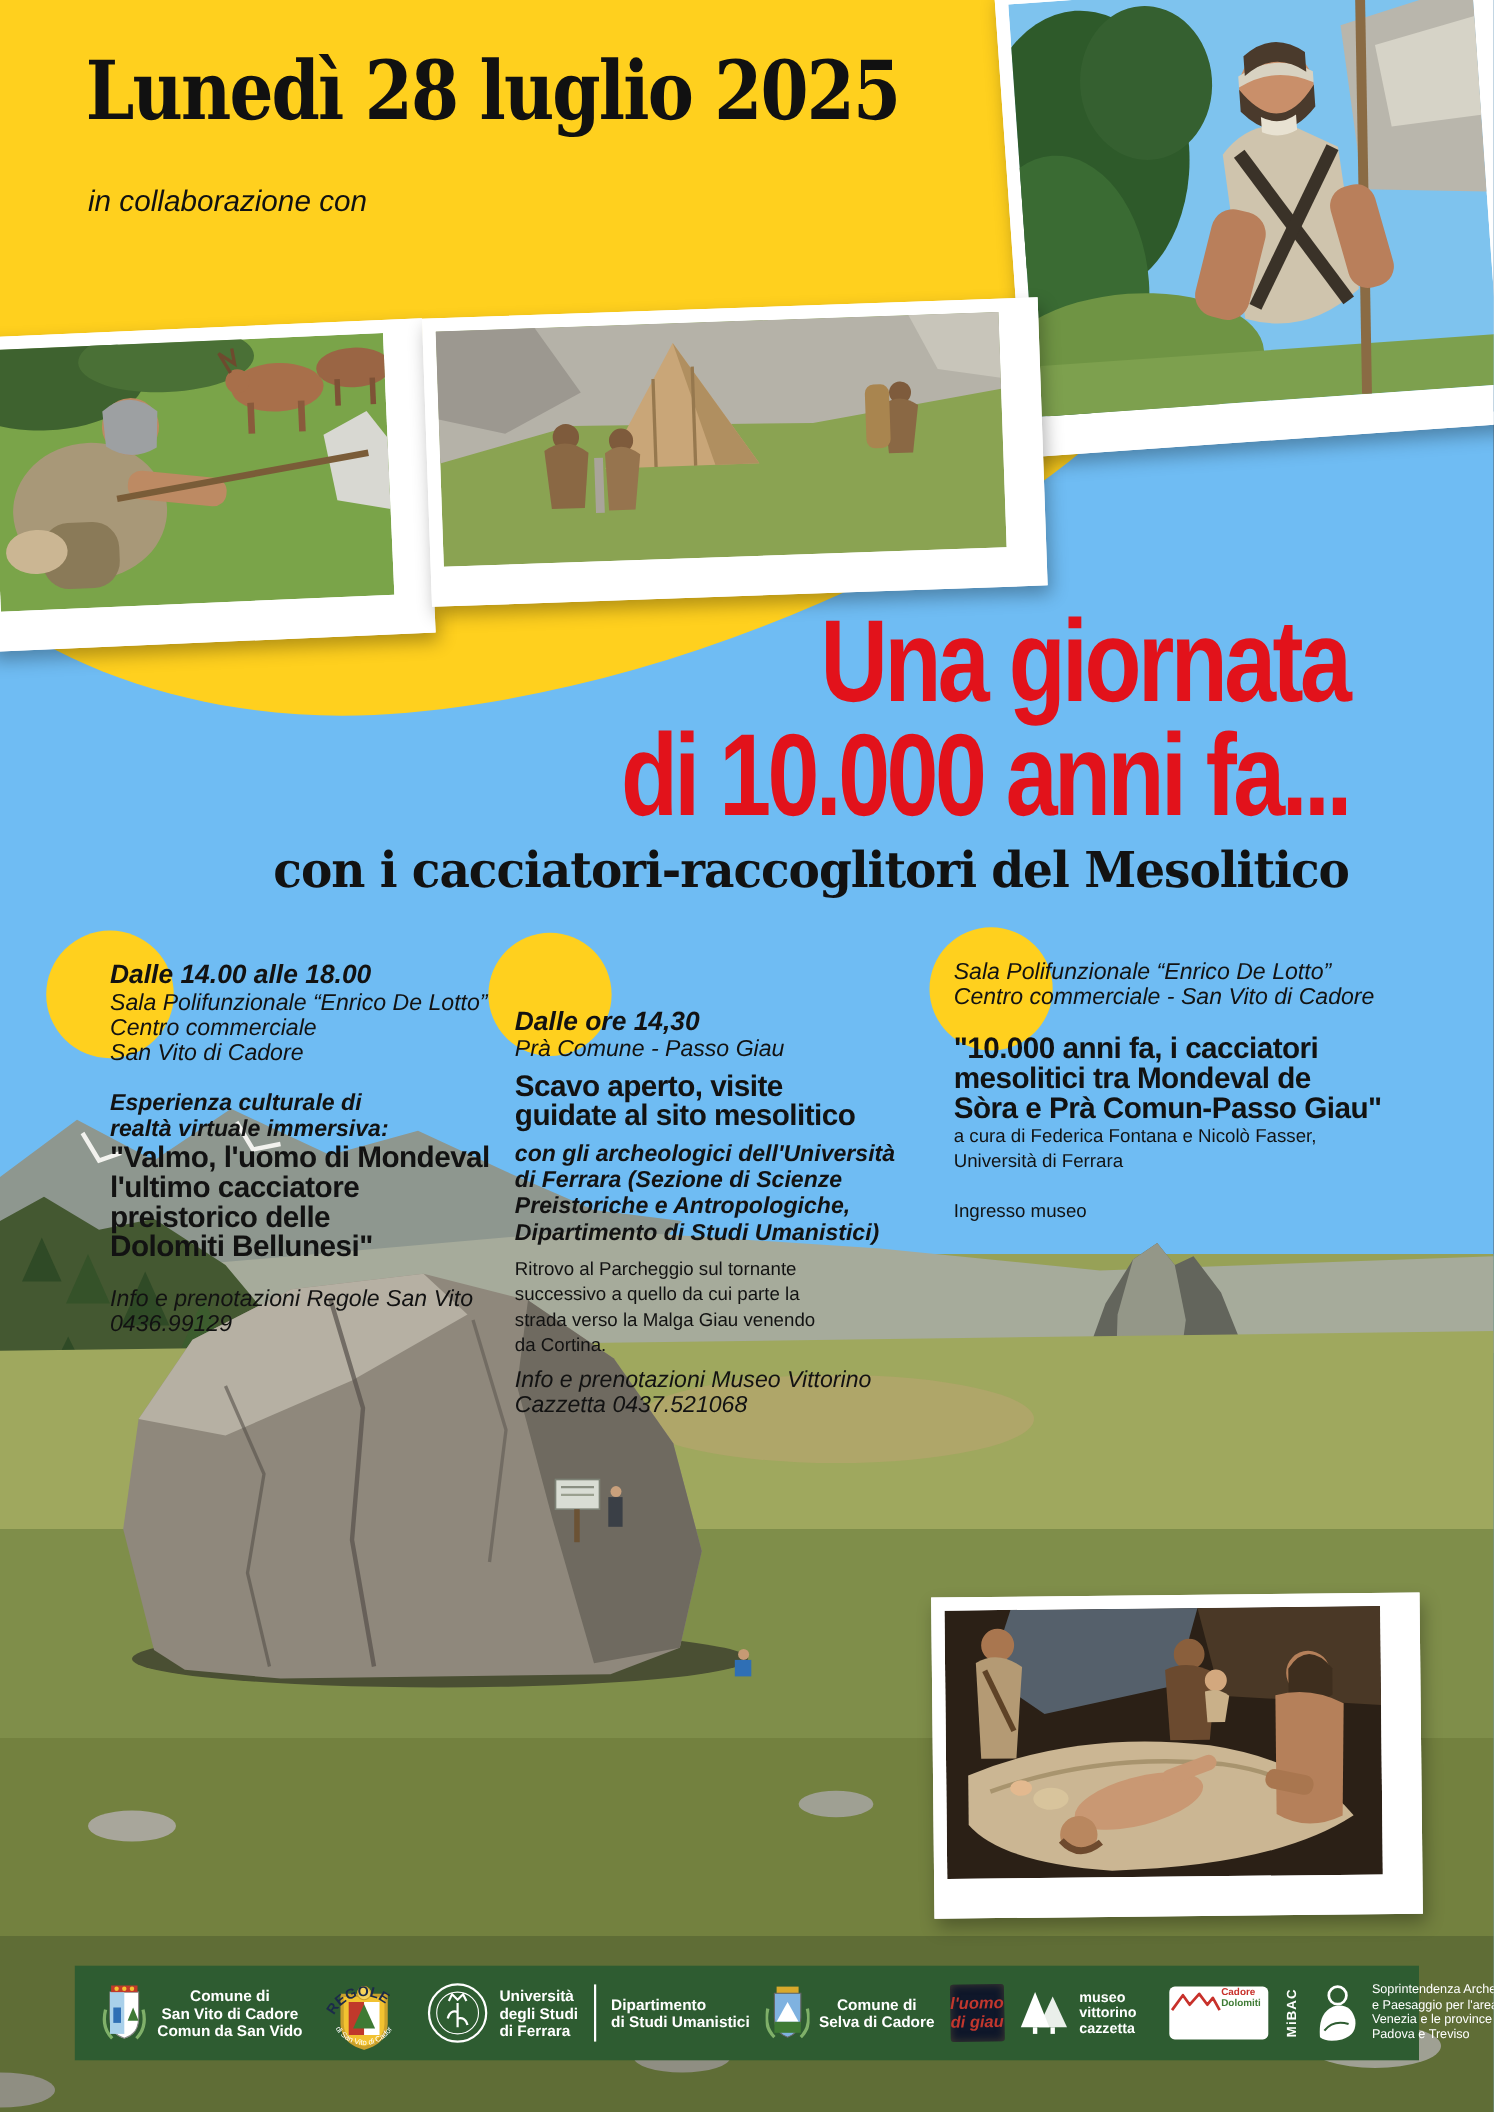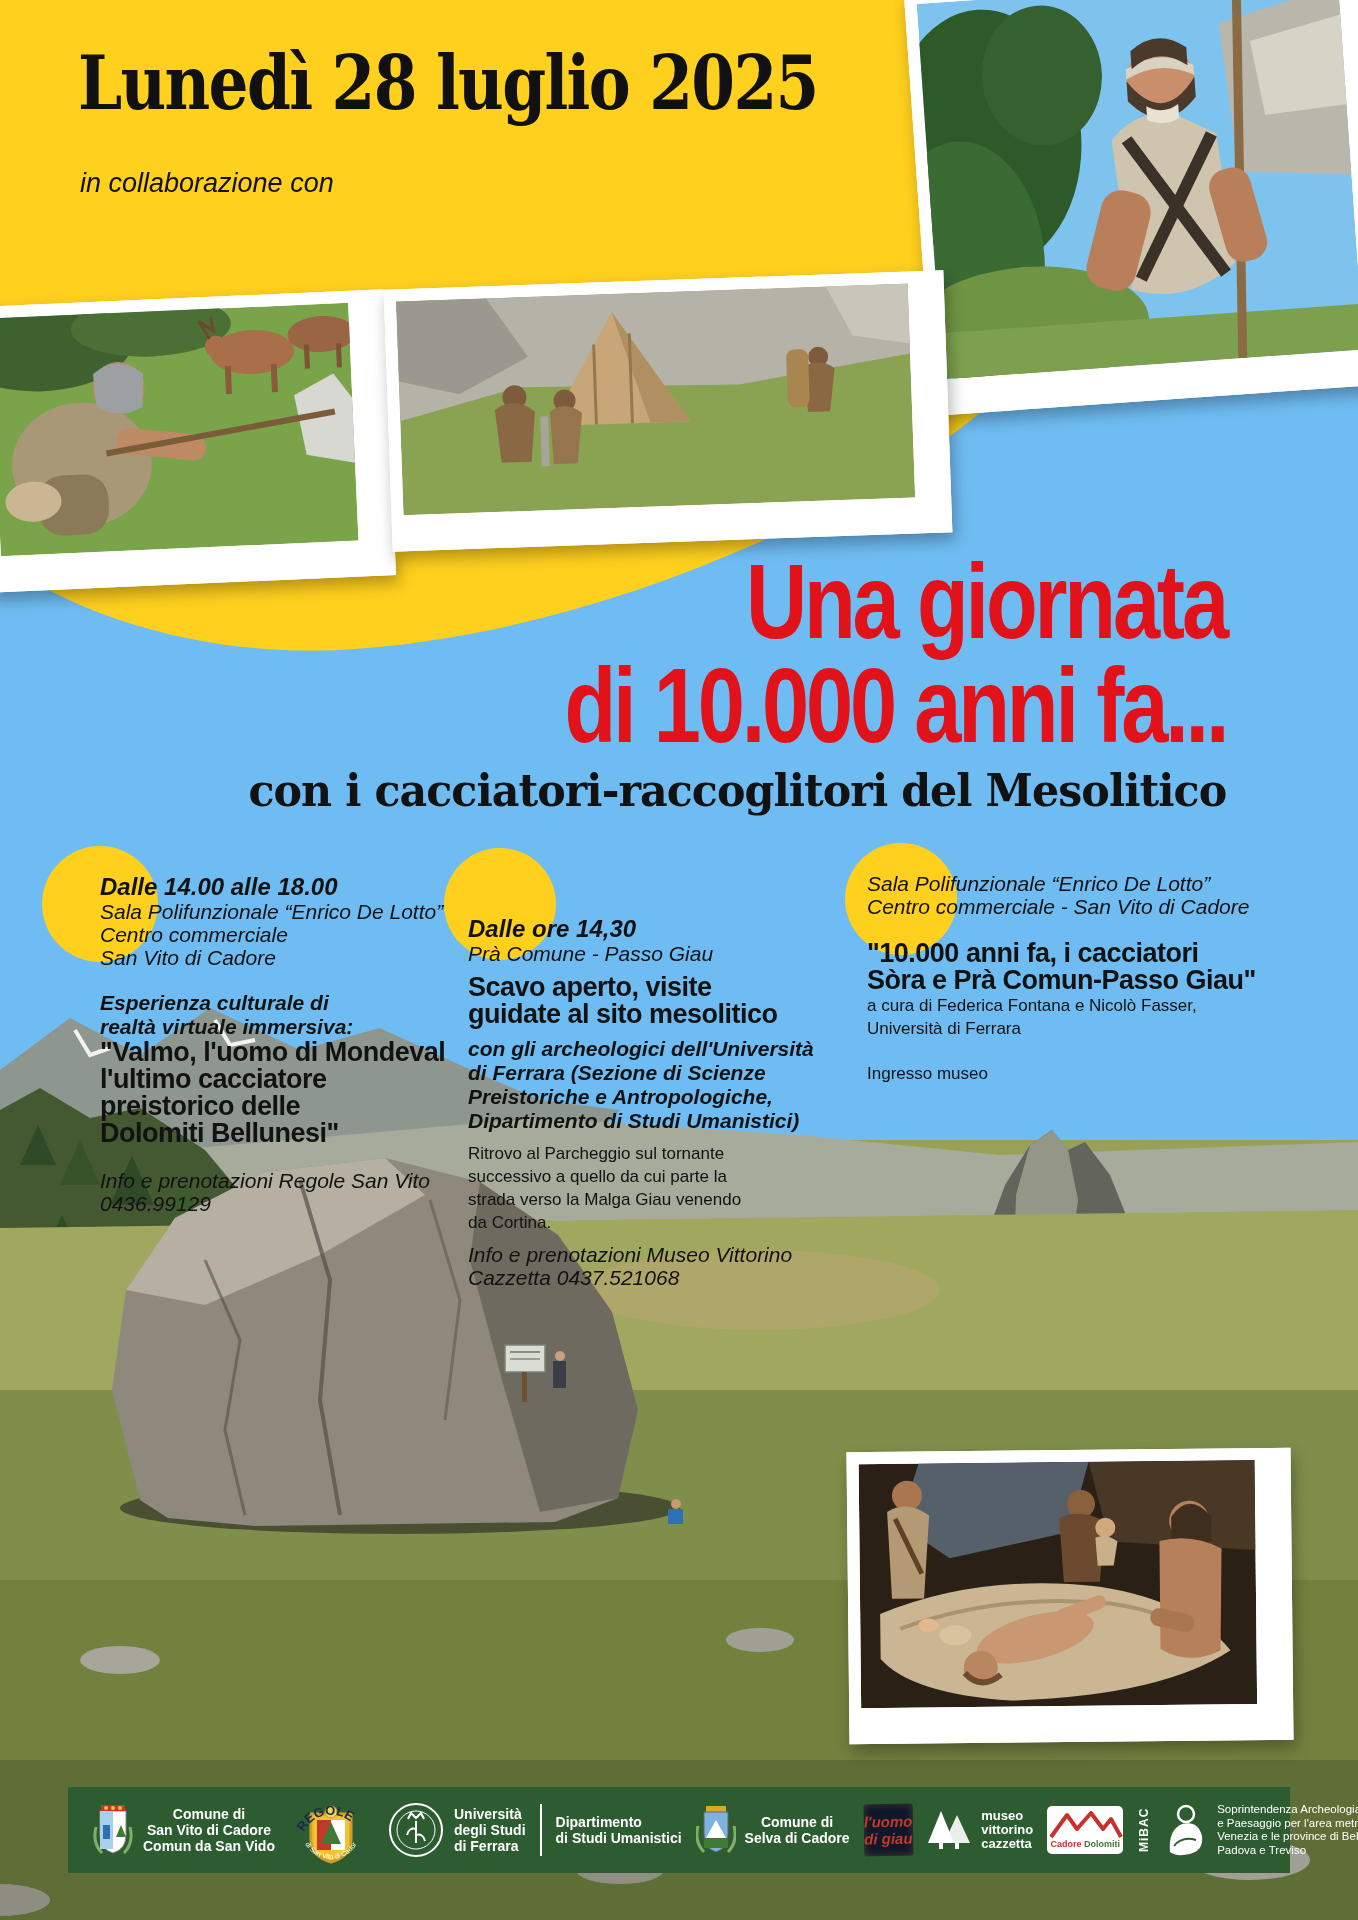--- a/index.html
+++ b/index.html
@@ -63,21 +63,21 @@
   .lg{display:flex;align-items:center;gap:9px;flex:0 0 auto;}
   .lg-text{color:#fff;font-weight:bold;font-size:14px;line-height:16px;text-align:center;white-space:nowrap;}
   .lg-text.left{text-align:left;}
   .divider{width:2px;height:52px;background:#fff;flex:0 0 auto;}
   .parchment{width:118px;height:52px;background:#0f172a;border-radius:3px;
     transform:rotate(-1deg);display:flex;align-items:center;justify-content:center;
     box-shadow:inset 0 0 8px rgba(120,100,60,.5);}
   .parchment span{color:#C2372E;font-style:italic;font-weight:bold;font-size:15px;}
   .museo-text{color:#fff;font-size:13px;line-height:14px;font-weight:bold;text-align:left;}
   .cadore-box{width:90px;height:48px;background:#fff;border-radius:5px;
-    display:flex;flex-direction:column;align-items:center;justify-content:center;}
+    display:flex;align-items:flex-start;justify-content:center;margin-left:16px;}
   .mibac-vert{color:#fff;font-weight:bold;font-size:12px;letter-spacing:1px;
     writing-mode:vertical-rl;transform:rotate(180deg);height:60px;text-align:center;}
   .mibac-text{color:#fff;font-size:11.5px;line-height:13.5px;white-space:nowrap;}
 </style>
 </head>
 <body>
 
 <div class="poster">
 
   <svg class="yellow-blob" width="1358" height="760">
@@ -259,20 +259,21 @@
       <div class="line l-r">da Cortina.</div>
       <div class="line l-gap-s"></div>
       <div class="line l-i">Info e prenotazioni Museo Vittorino</div>
       <div class="line l-i">Cazzetta 0437.521068</div>
     </div>
   <div class="col col-3">
       <div class="line l-i">Sala Polifunzionale “Enrico De Lotto”</div>
       <div class="line l-i">Centro commerciale - San Vito di Cadore</div>
       <div class="line l-gap-m"></div>
       <div class="line l-bL">"10.000 anni fa, i cacciatori</div>
+      <div class="line l-bL">mesolitici tra Mondeval de</div>
       <div class="line l-bL">Sòra e Prà Comun-Passo Giau"</div>
       <div class="line l-r">a cura di Federica Fontana e Nicolò Fasser,</div>
       <div class="line l-r">Università di Ferrara</div>
       <div class="line l-gap-m"></div>
       <div class="line l-r">Ingresso museo</div>
     </div>
 
   <div class="photo photo-burial">
     <svg width="396" height="244" viewBox="0 0 396 244" preserveAspectRatio="none">
       <rect width="396" height="244" fill="#2B2016"></rect>

